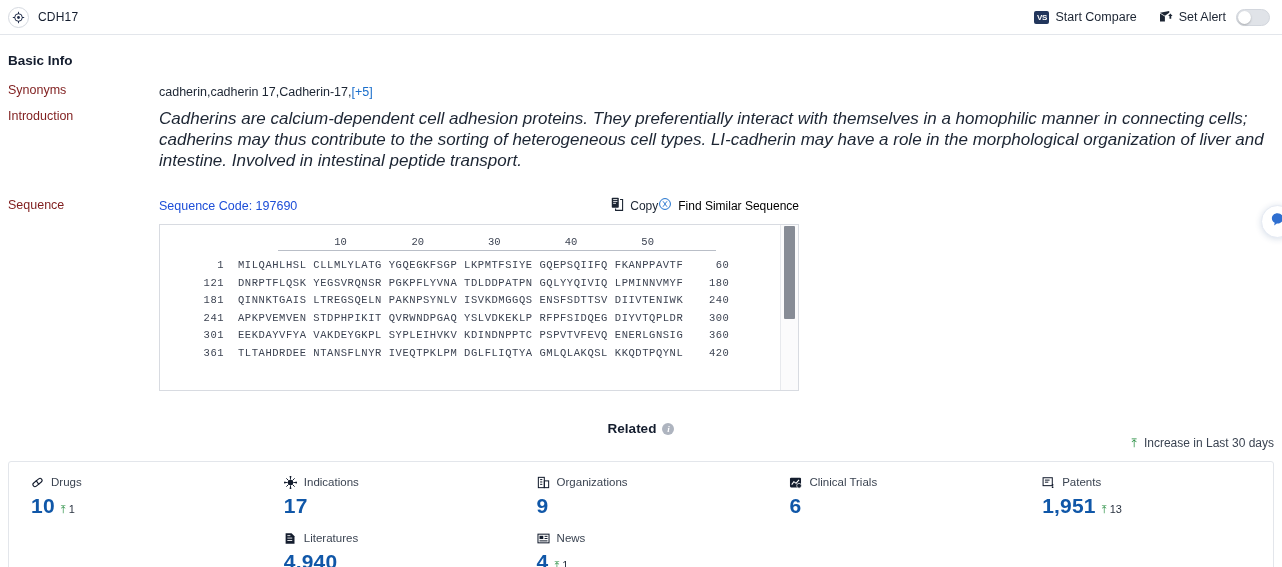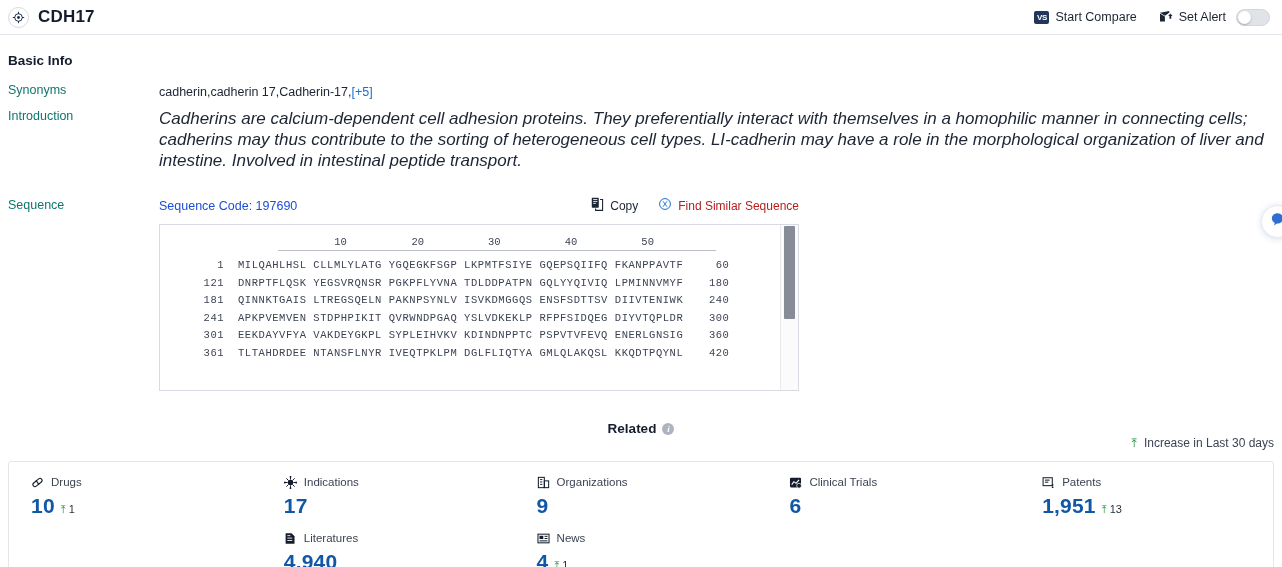--- a/index.html
+++ b/index.html
@@ -23,21 +23,21 @@
     padding: 0 12px 0 8px;
   }
   .brand { display: flex; align-items: center; gap: 9px; }
   .brand-icon {
     width: 21px; height: 21px; border-radius: 50%;
     border: 1px solid #d5d9e0;
     display: flex; align-items: center; justify-content: center;
     color: #1f2b48;
   }
   .brand-title {
-    font-size: 17px; font-weight: bold; letter-spacing: .2px;
+    font-size: 12px; font-weight: normal; letter-spacing: .2px;
     color: #141d2e;
   }
   .topbar-right {
     margin-left: auto; display: flex; align-items: center; gap: 22px;
   }
   .tb-action {
     display: flex; align-items: center; gap: 6px;
     font-size: 12.5px; color: #1c2533; cursor: pointer;
   }
   .vs-badge {
@@ -70,47 +70,47 @@
     width: 12px; height: 12px; border-radius: 50%;
     background: #aeb4bf; color: #fff;
     font-size: 9px; font-weight: bold; font-style: italic;
     display: inline-flex; align-items: center; justify-content: center;
     font-family: "Liberation Serif", serif;
   }
 
   .row { display: flex; margin-top: 14px; }
   .row-label {
     width: 151px; flex: 0 0 151px;
-    font-size: 12.5px; color: #0f766e; padding-top: 1px;
+    font-size: 12.5px; color: #7f1d1d; padding-top: 1px;
   }
   .row-body { flex: 1; min-width: 0; }
 
   .syn-text { font-size: 12.5px; color: #1c2533; line-height: 16px; }
   .syn-more { color: #1a6ecb; cursor: pointer; }
 
   .intro-text {
     font-size: 17px; color: #1c2533; line-height: 21px;
     max-width: 1125px;
     font-style: italic;
   }
 
   
   .seq-head {
     display: flex; align-items: center;
     width: 640px;
   }
   .seq-code {
     font-size: 12.5px; color: #1d4ed8; cursor: pointer;
   }
-  .seq-acts { margin-left: auto; display: flex; align-items: center; gap: 20px; }
+  .seq-acts { margin-left: auto; display: flex; align-items: center; }
   .seq-act {
     display: flex; align-items: center; gap: 6px;
     font-size: 12px; cursor: pointer; color: #1c2533;
   }
-  .seq-act.link { color: #b91c1c; }
+  .seq-act.link { color: #000000; }
 
   
   .seq-box {
     margin-top: 10px;
     width: 640px; height: 167px;
     border: 1px solid #d8dbe1;
     background: #ffffff;
     position: relative;
     overflow: hidden;
   }

